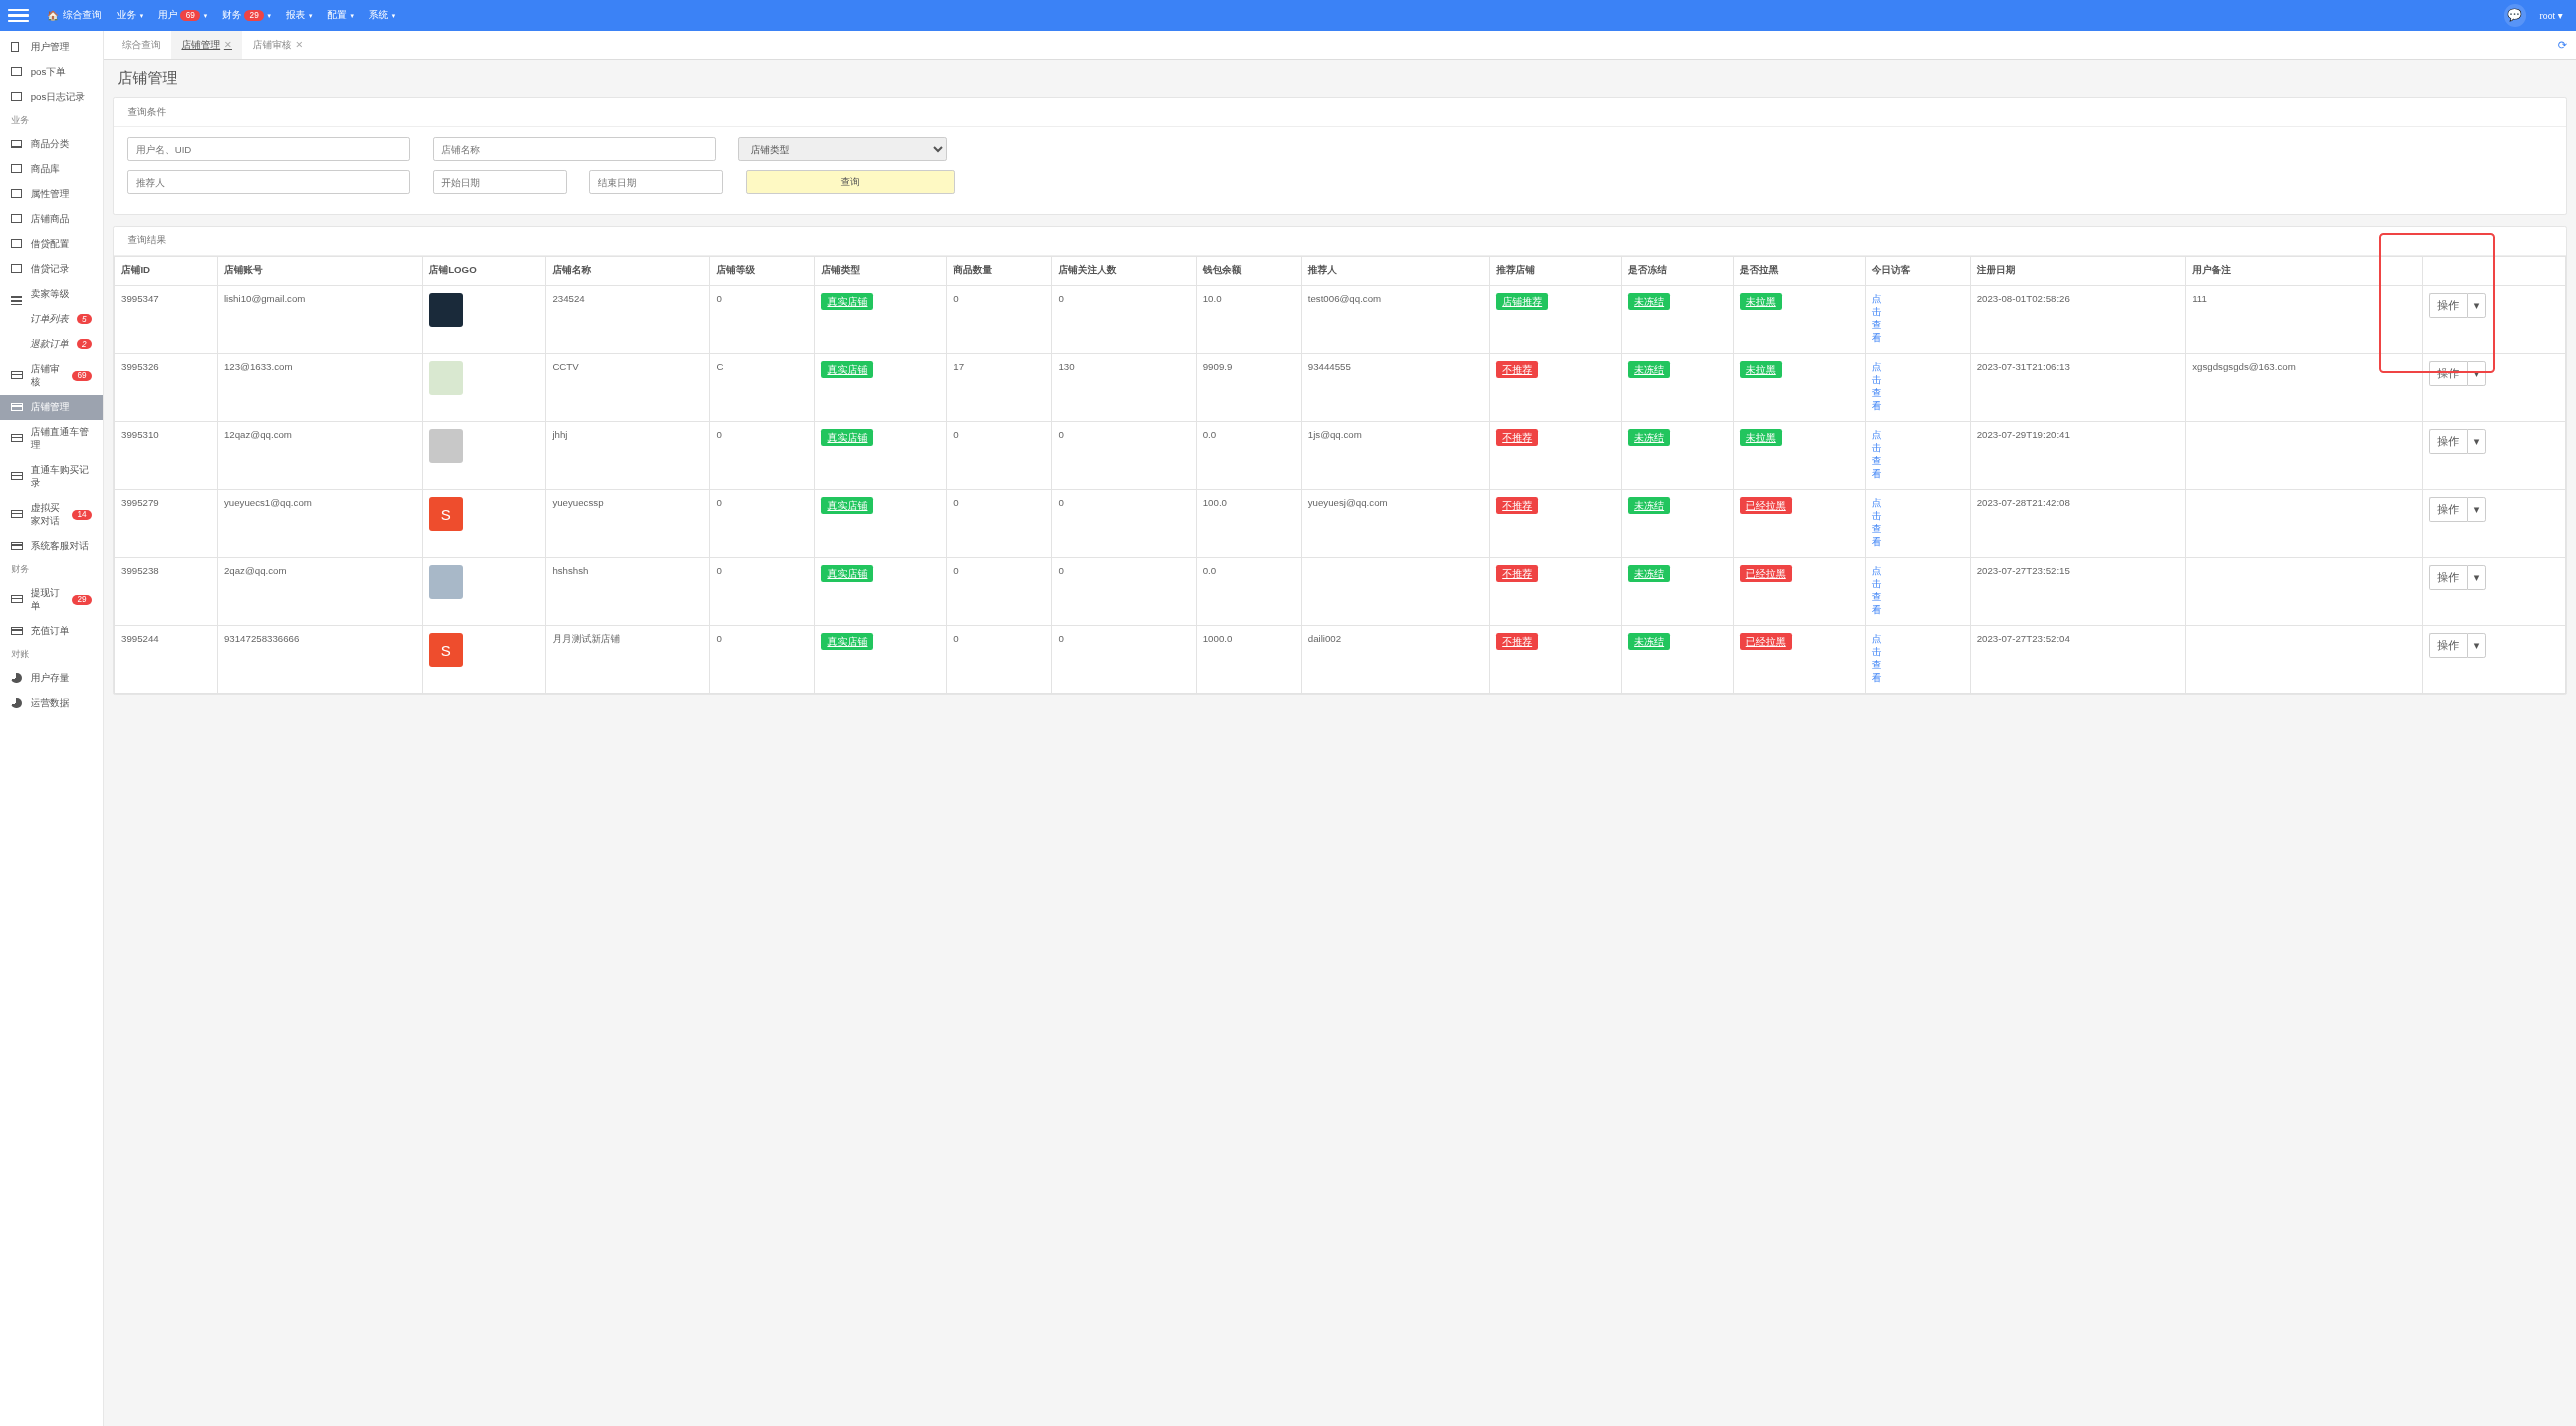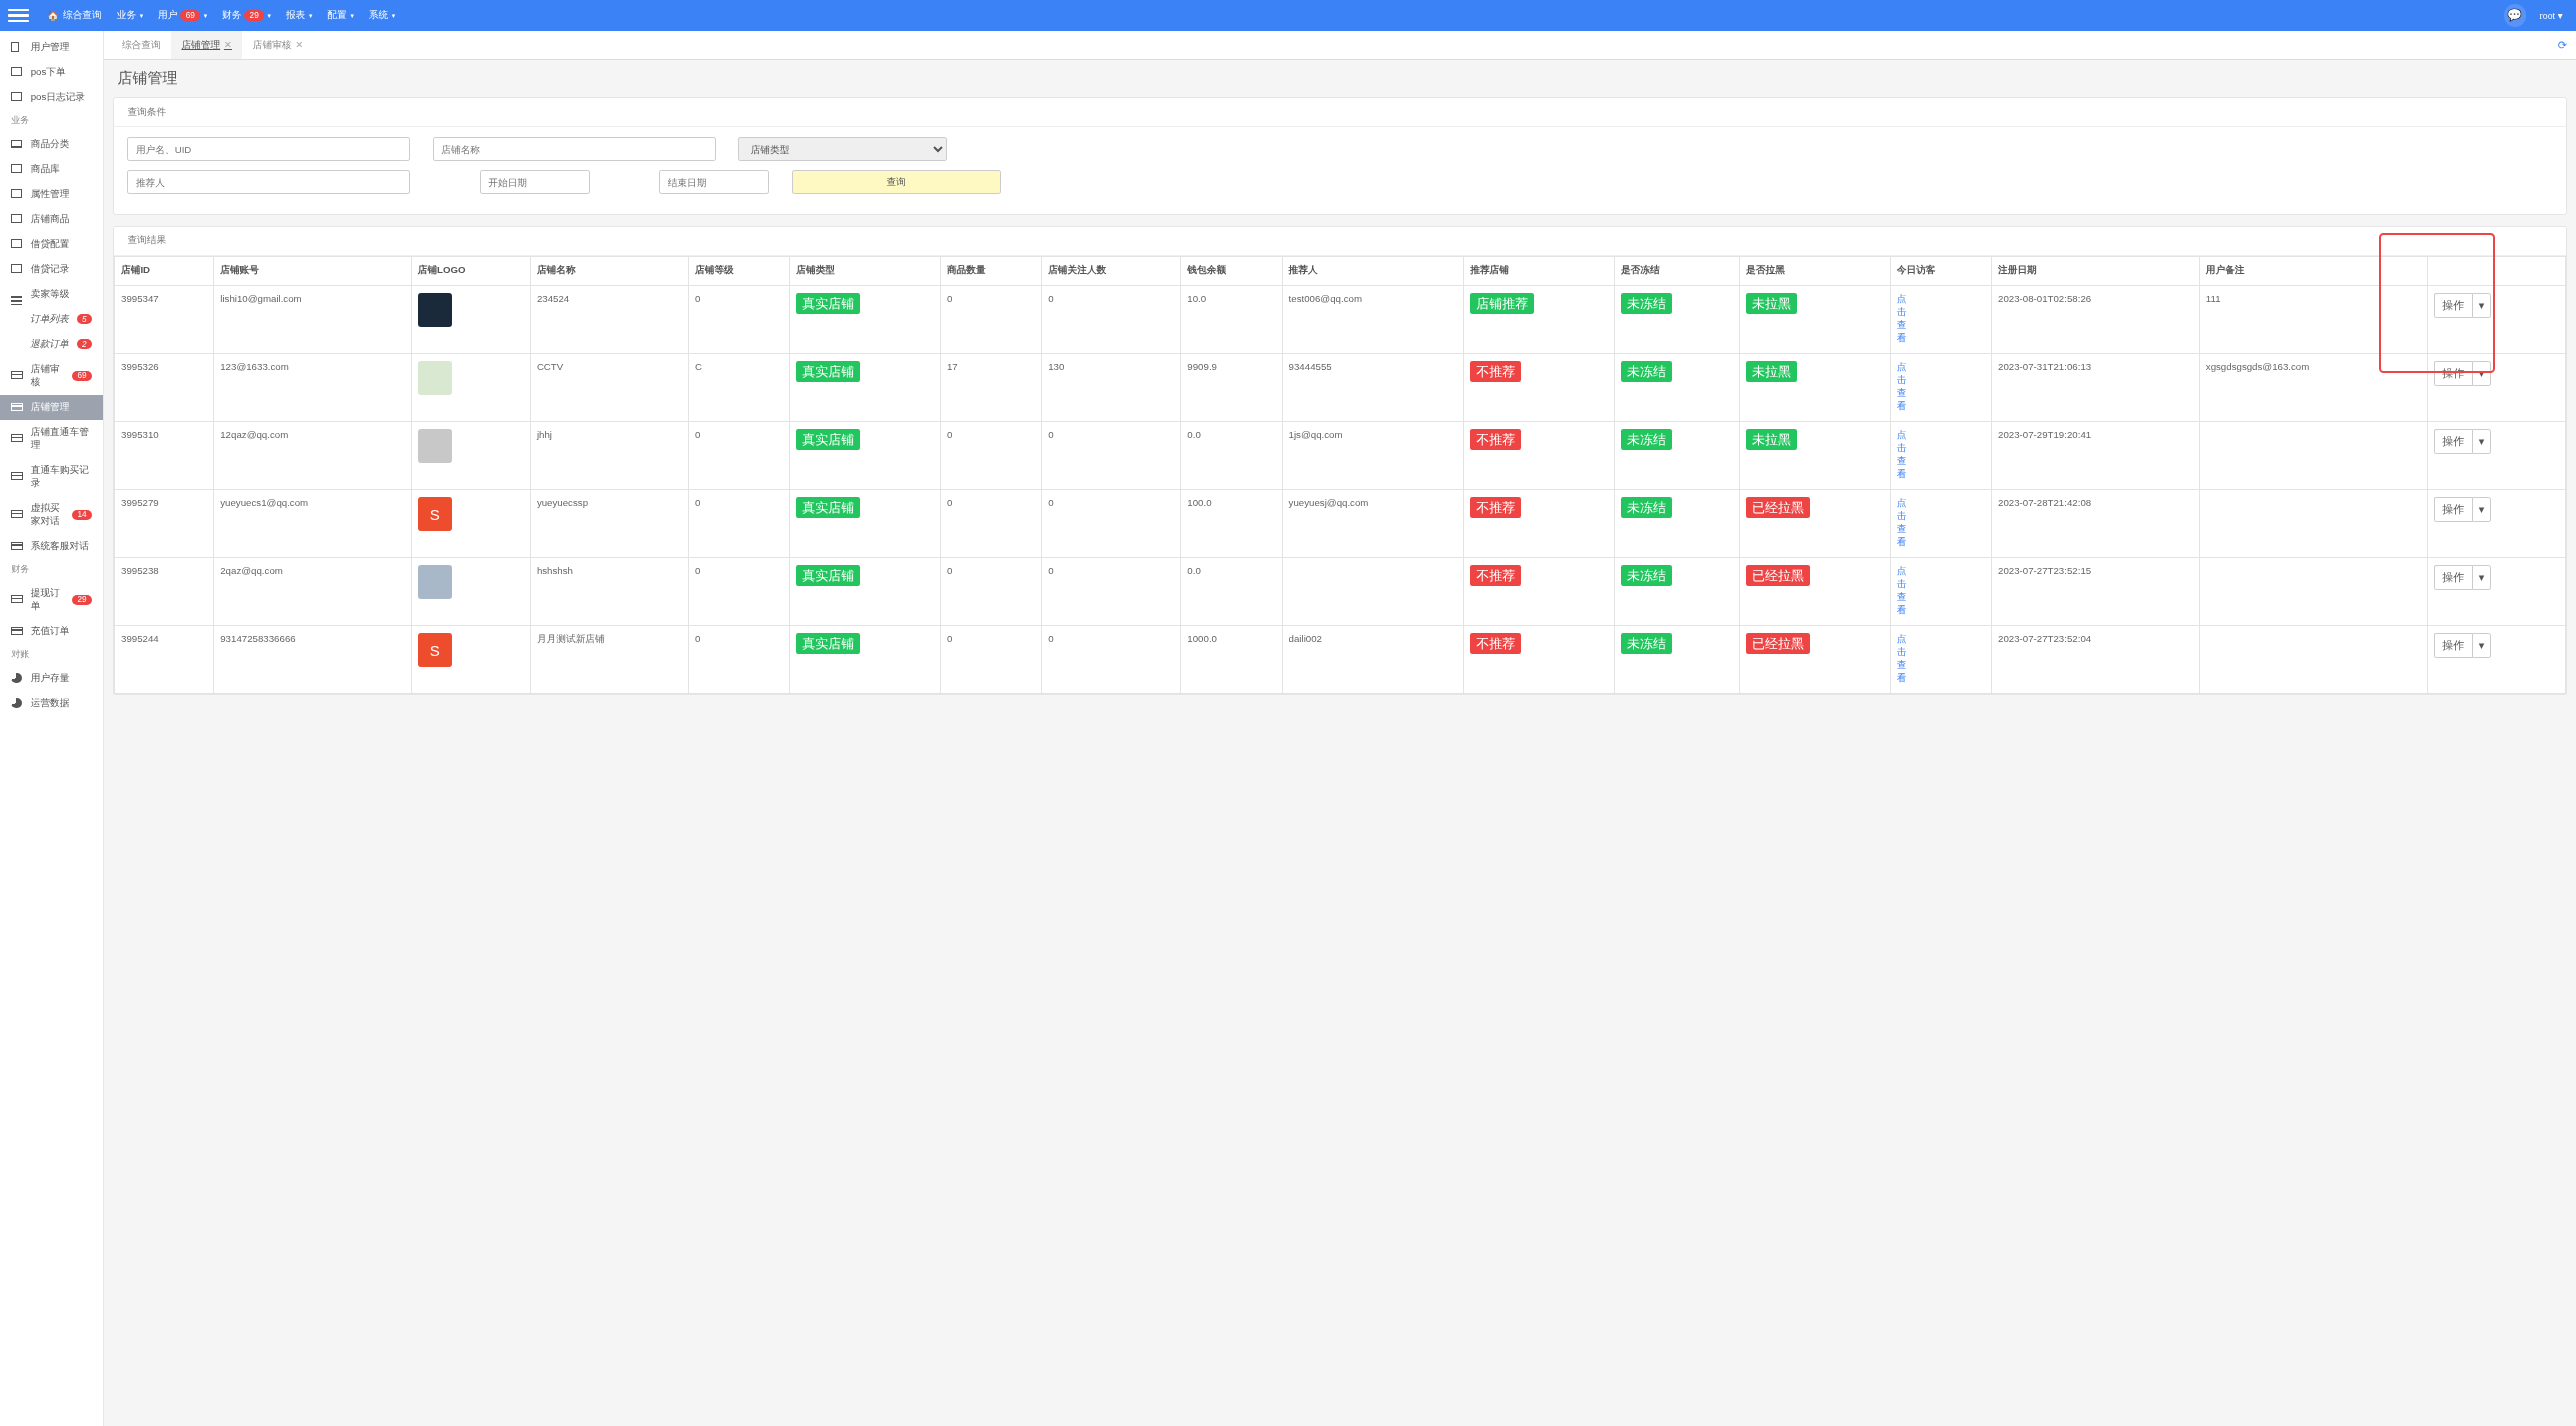--- a/index.html
+++ b/index.html
@@ -39,29 +39,29 @@
 .panel-head { padding: 7.5px 13.4px; color: #777; font-size: 9.7px; border-bottom: 0.7px solid #eee; }
 .panel-body { padding: 10.4px 13.4px; }
 
 .filter-row { display: flex; gap: 22.4px; margin-bottom: 9px; flex-wrap: wrap; }
 .filter-row input, .filter-row select, .qbtn {
   height: 24px; border: 0.7px solid #ccc; border-radius: 2.2px; padding: 0 7.5px; font-size: 9.7px; color: #555;
 }
 .f-w1 { width: 283px; }
 .f-w2 { width: 283px; }
 .f-w3 { width: 209px; }
-.f-sm { width: 110px; margin-left: 47px; }
+.f-sm { width: 134px; }
 .qbtn { width: 209px; background: #fef9c3; cursor: pointer; text-align: center; }
 
 
 table { width: 100%; border-collapse: collapse; font-size: 9.7px; }
 th, td { border: 0.7px solid #e3e3e3; padding: 7.5px 6px; text-align: left; vertical-align: top; color: #666; }
 th { font-weight: 600; color: #555; }
 .logo-img { width: 34px; height: 34px; border-radius: 3px; display: flex; align-items: center; justify-content: center; color: #fff; font-size: 15px; }
-.tag { display: inline-block; padding: 1.5px 6px; border-radius: 2.2px; color: #fff; font-size: 13px; white-space: nowrap; }
+.tag { display: inline-block; padding: 1.5px 6px; border-radius: 2.2px; color: #fff; font-size: 10px; white-space: nowrap; text-decoration: underline; }
 .tag-green { background: #22c55e; }
 .tag-red { background: #ef4444; }
 .link { color: #3b82f6; cursor: pointer; }
 .op-btn { display: inline-flex; }
 .op-btn button { border: 0.7px solid #ccc; background: #fff; padding: 3.7px 7.5px; font-size: 11px; color: #555; cursor: pointer; }
 .op-btn button:first-child { border-radius: 2.2px 0 0 2.2px; border-right: none; }
 .op-btn button:last-child { border-radius: 0 2.2px 2.2px 0; padding: 3.7px 6px; }
 
 .highlight-box { position: absolute; border: 2.2px solid #ef4444; border-radius: 4.5px; pointer-events: none; }
 

